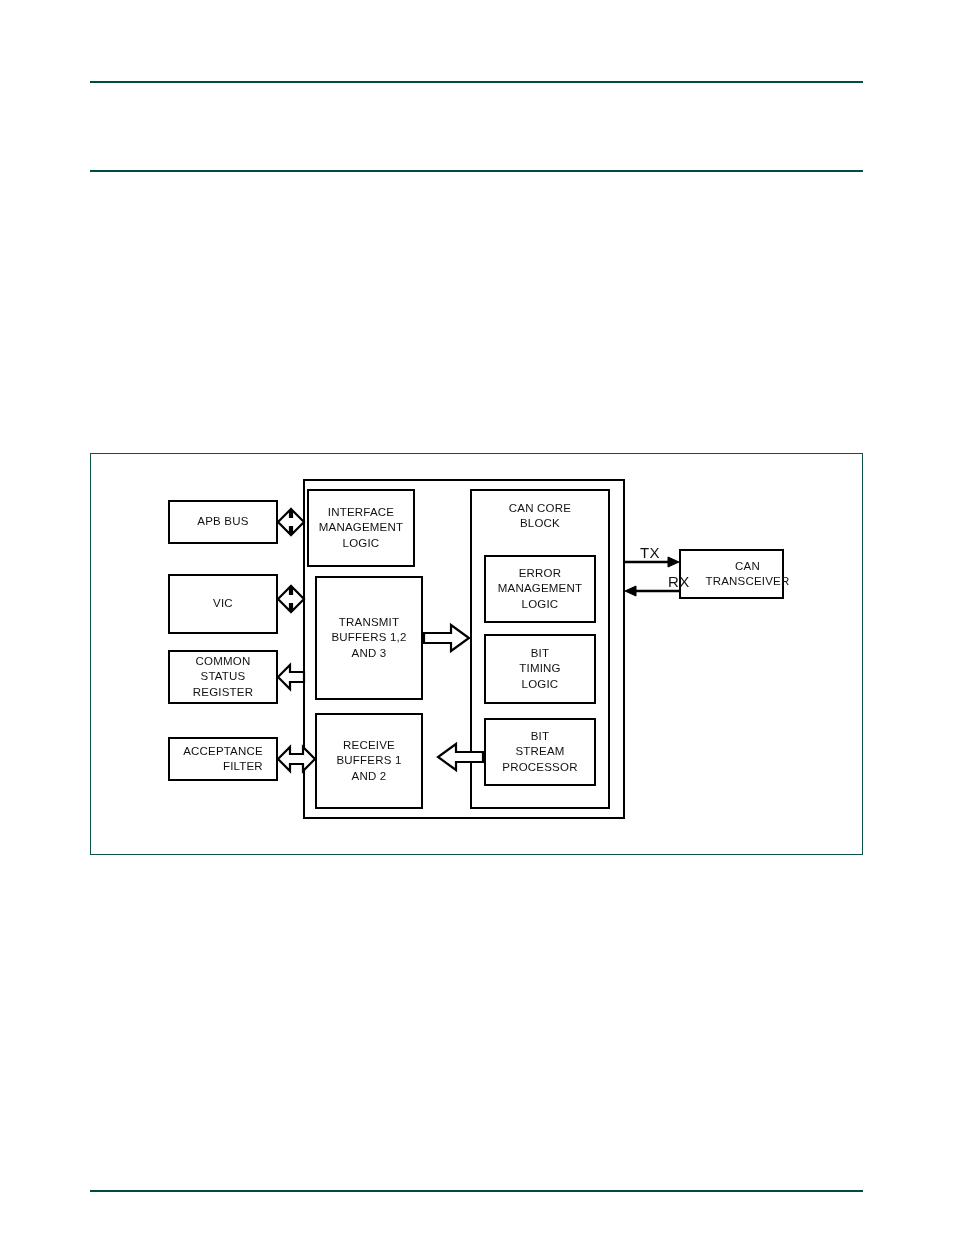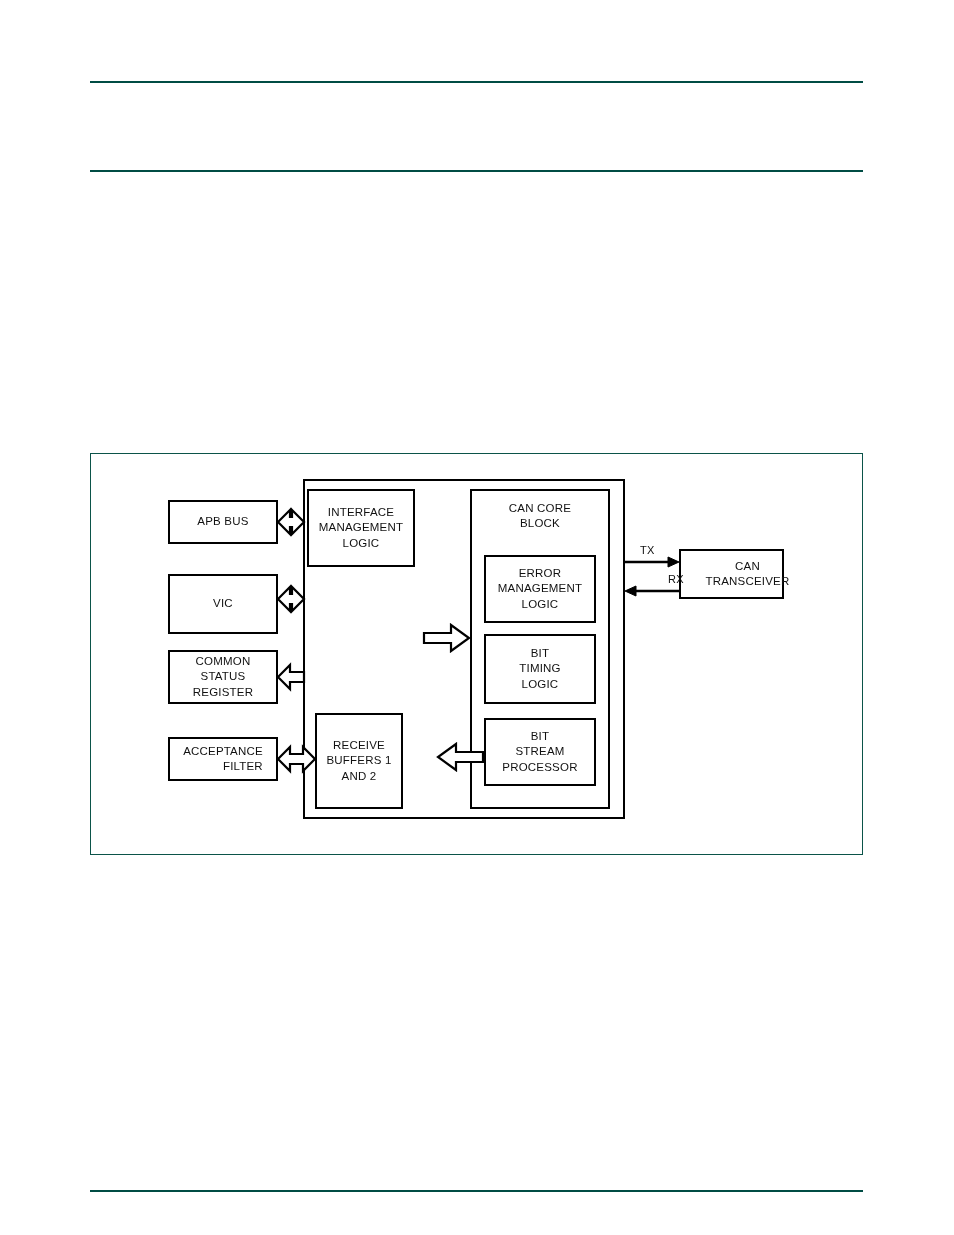--- a/index.html
+++ b/index.html
@@ -81,21 +81,21 @@
   #box-outer-container {
     left: 212px; top: 25px; width: 322px; height: 340px;
     border-width: 2.5px;
     align-items: flex-start;
     justify-content: flex-start;
   }
 
   
   #box-interface-mgmt { left: 216px; top: 35px;  width: 108px; height: 78px; }
   #box-transmit-buf   { left: 224px; top: 122px; width: 108px; height: 124px; }
-  #box-receive-buf    { left: 224px; top: 259px; width: 88px; height: 96px; }
+  #box-receive-buf    { left: 224px; top: 259px; width: 108px; height: 96px; }
 
   
   #box-can-core       { left: 379px; top: 35px;  width: 140px; height: 320px; }
   #box-error-mgmt     { left: 393px; top: 101px; width: 112px; height: 68px; }
   #box-bit-timing     { left: 393px; top: 180px; width: 112px; height: 70px; }
   #box-bit-stream     { left: 393px; top: 264px; width: 112px; height: 68px; }
 
   
   #box-can-transceiver { left: 588px; top: 95px; width: 105px; height: 50px; padding-left: 32px; }
 
@@ -103,21 +103,21 @@
   #arrow-layer {
     position: absolute;
     left: 0; top: 0;
     width: 773px;
     height: 402px;
     pointer-events: none;
   }
 
   .sig-label {
     position: absolute;
-    font-size: 11px;
+    font-size: 15px;
     color: #111111;
     letter-spacing: 0.3px;
     text-align: center;
   }
   #label-tx { left: 549px; top: 90px; }
   #label-rx { left: 549px; top: 119px; padding-left: 28px; }
 </style>
 </head>
 <body>
 
@@ -148,20 +148,25 @@
       <span class="lbl">ACCEPTANCE
 FILTER</span>
     </div>
 
     <div class="box" id="box-interface-mgmt">
       <span class="lbl">INTERFACE
 MANAGEMENT
 LOGIC</span>
     </div>
 
+    <div class="box" id="box-transmit-buf">
+      <span class="lbl">TRANSMIT
+BUFFERS  1,2
+AND 3</span>
+    </div>
 
     <div class="box" id="box-receive-buf">
       <span class="lbl">RECEIVE
 BUFFERS  1
 AND 2</span>
     </div>
 
     <div class="box container-box" id="box-can-core">
       <span class="lbl">CAN CORE
 BLOCK</span>

